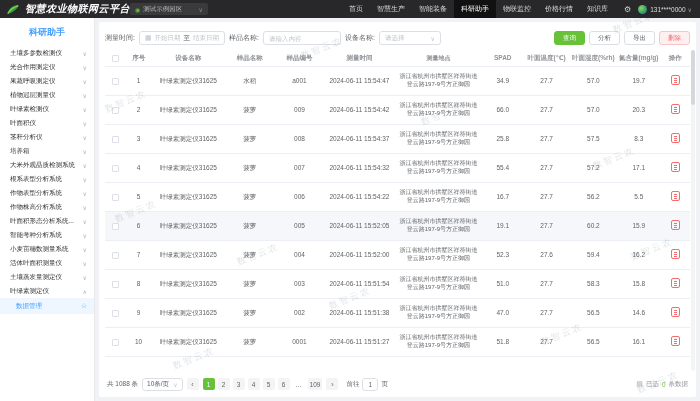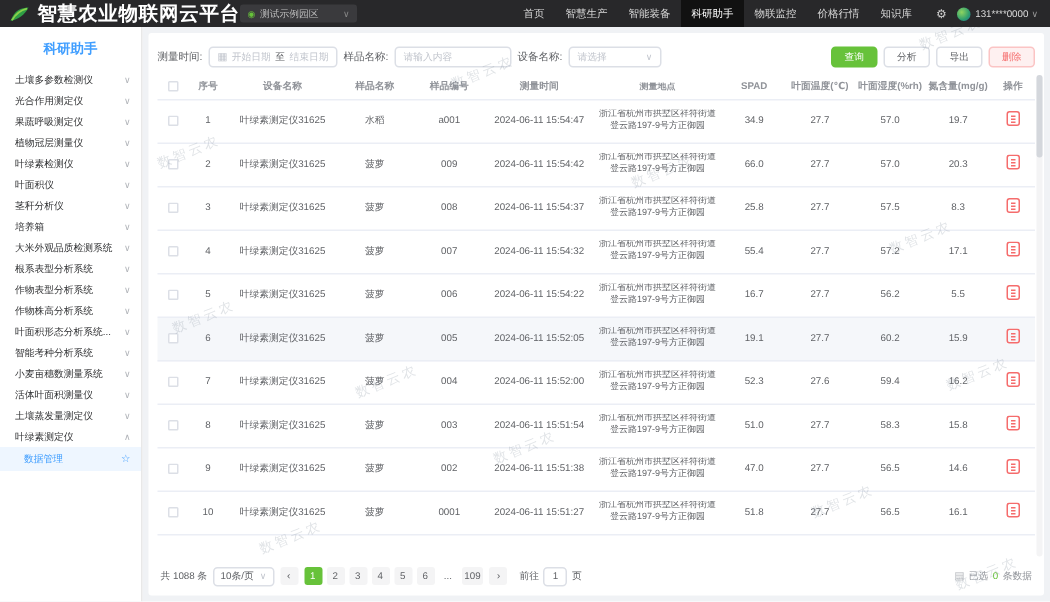--- a/index.html
+++ b/index.html
@@ -2,21 +2,21 @@
 <html><head>
 <meta charset="utf-8">
 <style>
   * { box-sizing: border-box; margin: 0; padding: 0; }
   html,body { width:700px; height:401px; overflow:hidden; }
   body { font-family:"Liberation Sans","DejaVu Sans",sans-serif; background:#f0f2f5; position:relative; }
 
   
   .topbar { height:18px; background:#28282a; display:flex; align-items:center; padding:0 8px 0 6px; position:relative; z-index:5; }
   .logo { display:flex; align-items:center; margin-right:5px; }
-  .app-title { color:#fff; font-size:13px; font-weight:bold; letter-spacing:.5px; margin-right:0; white-space:nowrap; }
+  .app-title { color:#fff; font-size:10px; font-weight:bold; letter-spacing:.5px; margin-right:0; white-space:nowrap;font-style:italic; }
   .park-select { background:#3a3a3d; color:#bbb; font-size:6.5px; height:12px; display:flex; align-items:center; gap:3px; padding:0 5px; border-radius:2px; min-width:78px; }
   .park-select .pin { color:#67c23a; font-size:6px; }
   .park-select .pchev { margin-left:auto; color:#888; font-size:6px; }
   .topnav { display:flex; align-items:center; height:100%; margin-left:auto; }
   .nav-item { color:#d8d8d8; font-size:7px; padding:0 7px; height:18px; display:flex; align-items:center; cursor:pointer; white-space:nowrap; }
   .nav-item.active { background:#111; color:#fff; }
   .gear { color:#ccc; font-size:8px; margin:0 7px 0 9px; }
   .avatar { width:9px; height:9px; border-radius:50%; background:radial-gradient(circle at 35% 35%, #8fd460, #2f9e6e 60%, #1d6fa3); margin-right:3px; }
   .user-name { color:#ddd; font-size:6.5px; white-space:nowrap; }
   .user-chev { color:#999; font-size:6px; margin-left:2px; }

